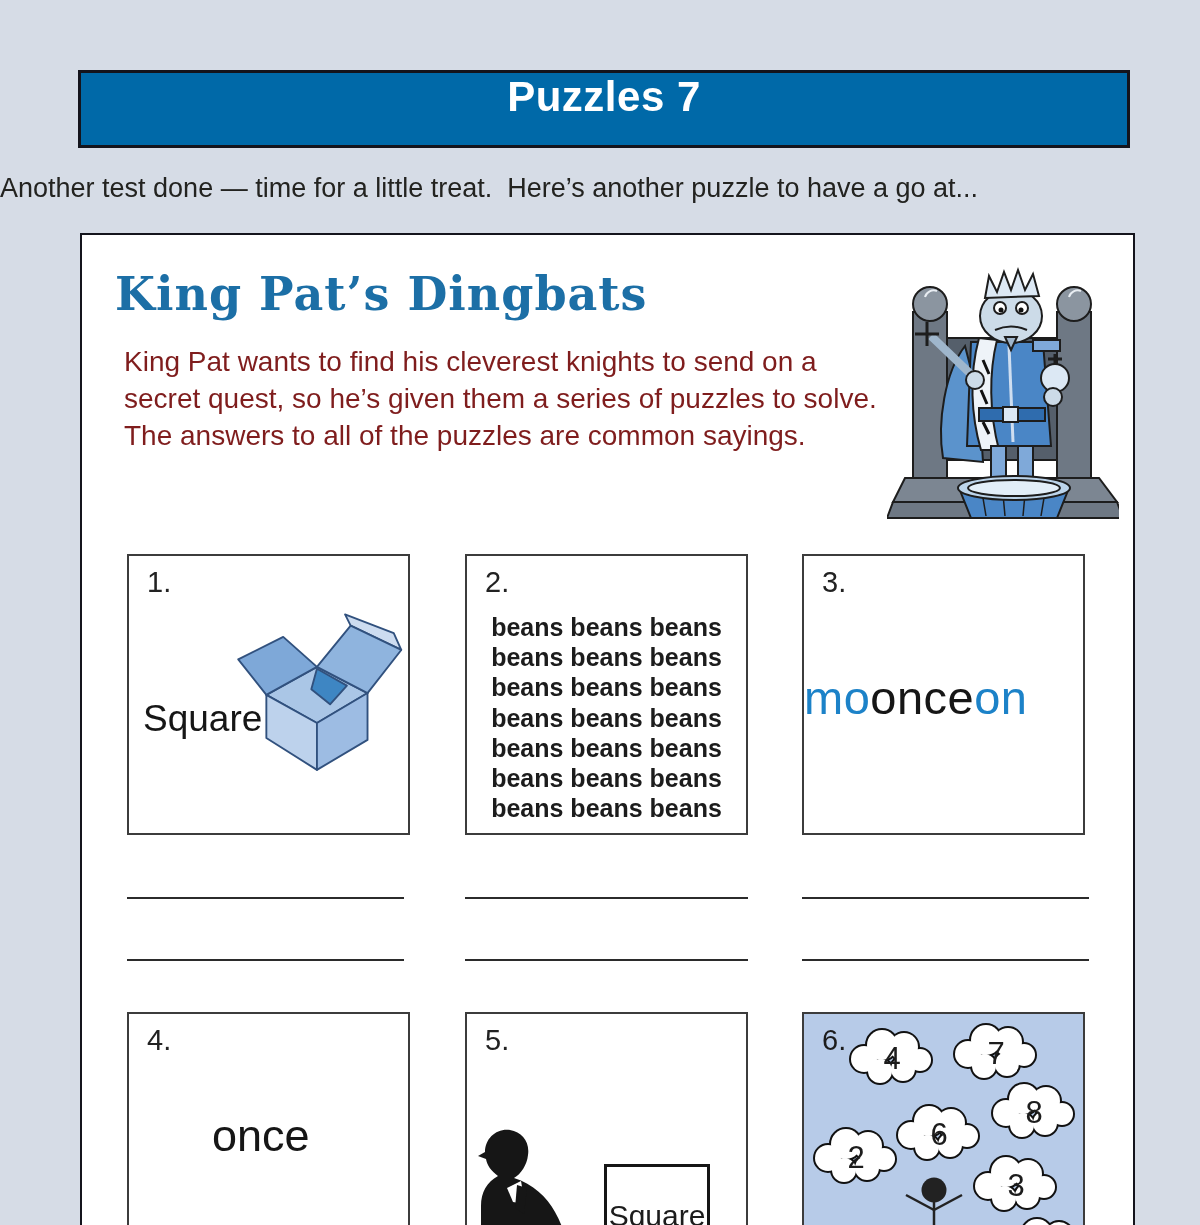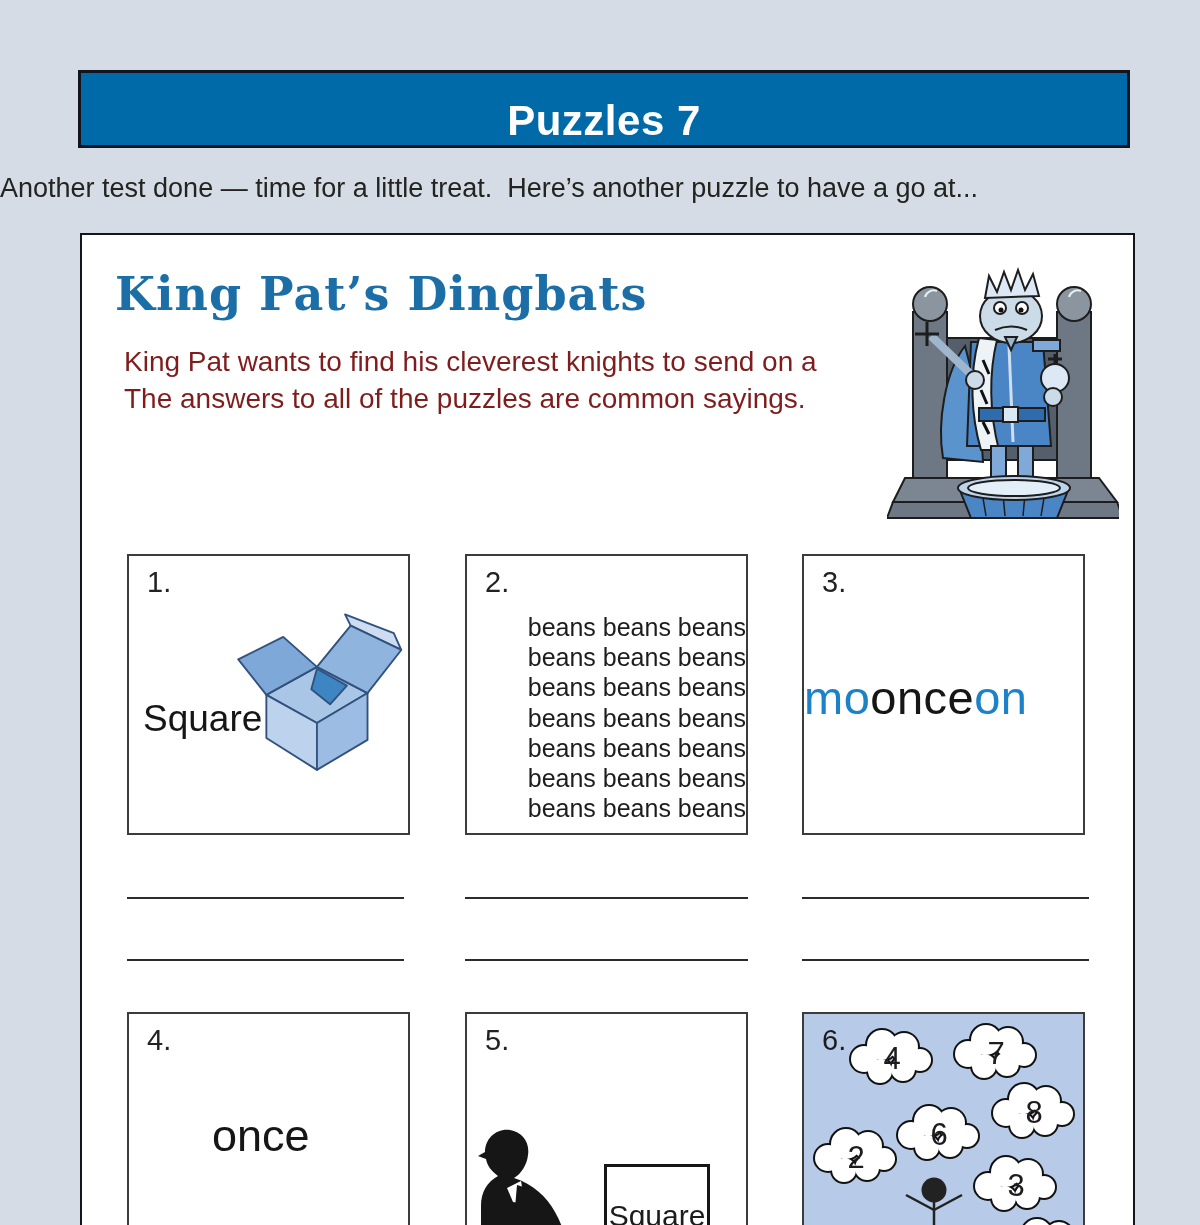--- a/index.html
+++ b/index.html
@@ -9,21 +9,21 @@
     background:#d6dce6;
     font-family:"Liberation Sans", sans-serif;
     color:#1d1d1b;
   }
   .abs { position:absolute; }
 
   
   .header-bar {
     left:78px; top:70px; width:1052px; height:78px;
     background:#0069a8; border:3px solid #14141c;
-    display:flex; align-items:flex-end; justify-content:center;
+    display:flex; align-items:flex-start; justify-content:center;
   }
   .header-title {
     color:#ffffff; font-size:42px; font-weight:bold; letter-spacing:0.5px;
   }
 
   
   .intro-text {
     left:0; top:173px; width:948px; 
     font-size:27px; color:#232320; white-space:pre;
   }
@@ -50,21 +50,21 @@
   .pbox .pnum { position:absolute; left:18px; top:10px; font-size:29px; color:#222; }
   .row1 { top:319px; }
   .row2 { top:777px; height:310px; }
   .col1 { left:45px; } .col2 { left:383px; } .col3 { left:720px; }
 
   .think-word { position:absolute; left:14px; top:142px; font-size:37px; color:#161616; }
   .openbox-svg { position:absolute; left:98px; top:54px; }
 
   .beans-block {
     position:absolute; left:0; top:56px; width:100%;
-    text-align:right; font-size:25px; line-height:30.2px; color:#1c1c1c;
+    text-align:center; font-size:25px; line-height:30.2px; color:#1c1c1c;font-weight:bold;
   }
 
   .dingbat3 {
     position:absolute; left:0; top:114px; width:100%;
     text-align:left; font-size:47px; letter-spacing:0.5px;
   }
   .blue-part { color:#1c82c8; }
   .black-part { color:#161616; }
 
   
@@ -104,20 +104,21 @@
 </div>
 
 <div class="abs intro-text">Another test done — time for a little treat.  Here’s another puzzle to have a go at...</div>
 
 <div class="abs panel">
 
   <div class="abs section-title">King Pat’s Dingbats</div>
 
   <div class="abs body-text para1">
     <div>King Pat wants to find his cleverest knights to send on a</div>
+    <div>secret quest, so he’s given them a series of puzzles to solve.</div>
     <div>The answers to all of the puzzles are common sayings.</div>
   </div>
 
 
   <svg class="abs" style="left:805px; top:15px;" width="232" height="272" viewBox="0 0 232 272">
     <g stroke="#1d1d1d" stroke-width="2">
       <rect x="38" y="88" width="154" height="122" fill="#555f6b"></rect>
       <rect x="26" y="62" width="34" height="172" fill="#6e7884"></rect>
       <rect x="170" y="62" width="34" height="172" fill="#6e7884"></rect>
       <circle cx="43" cy="54" r="17" fill="#8b95a0"></circle>

